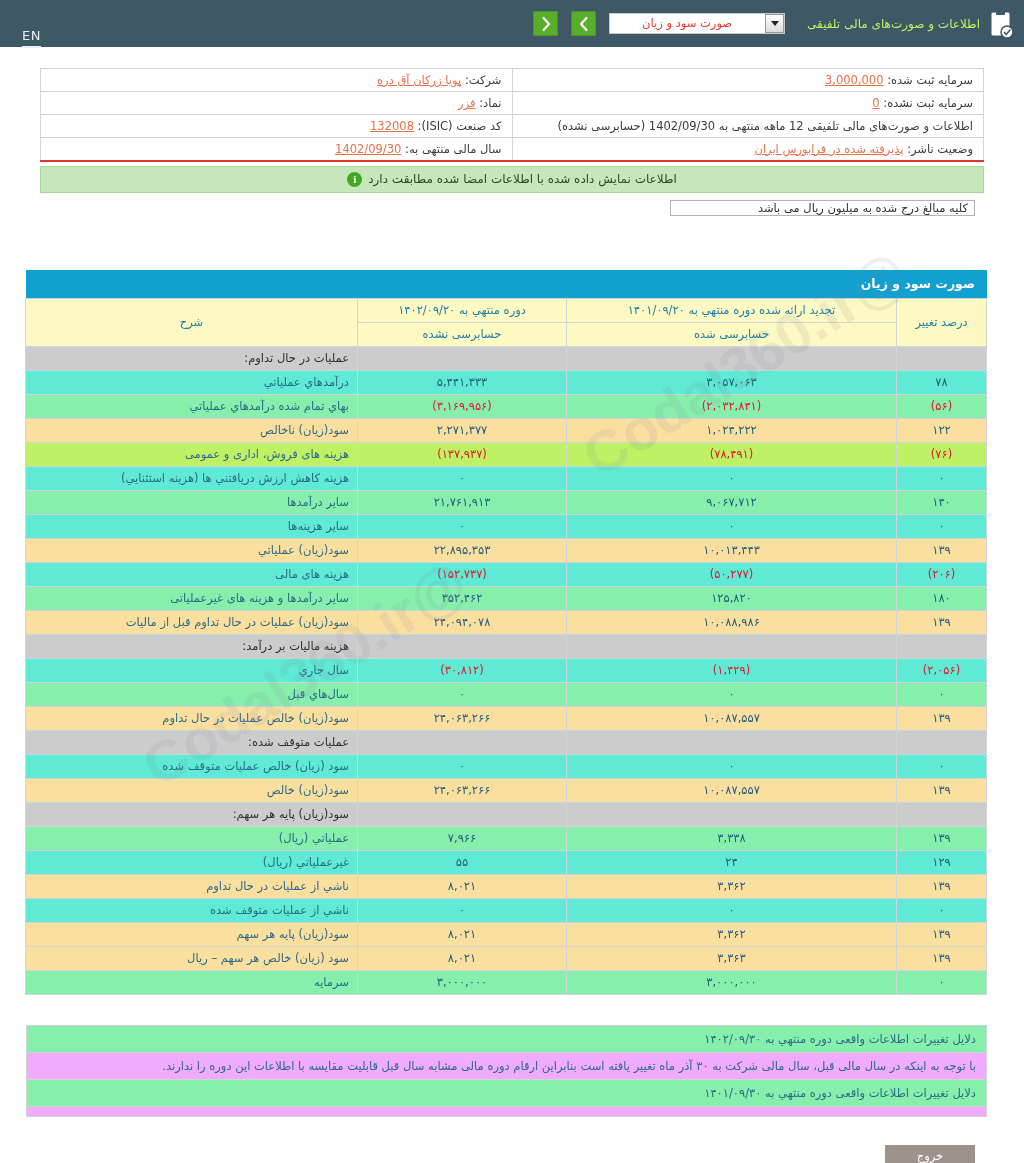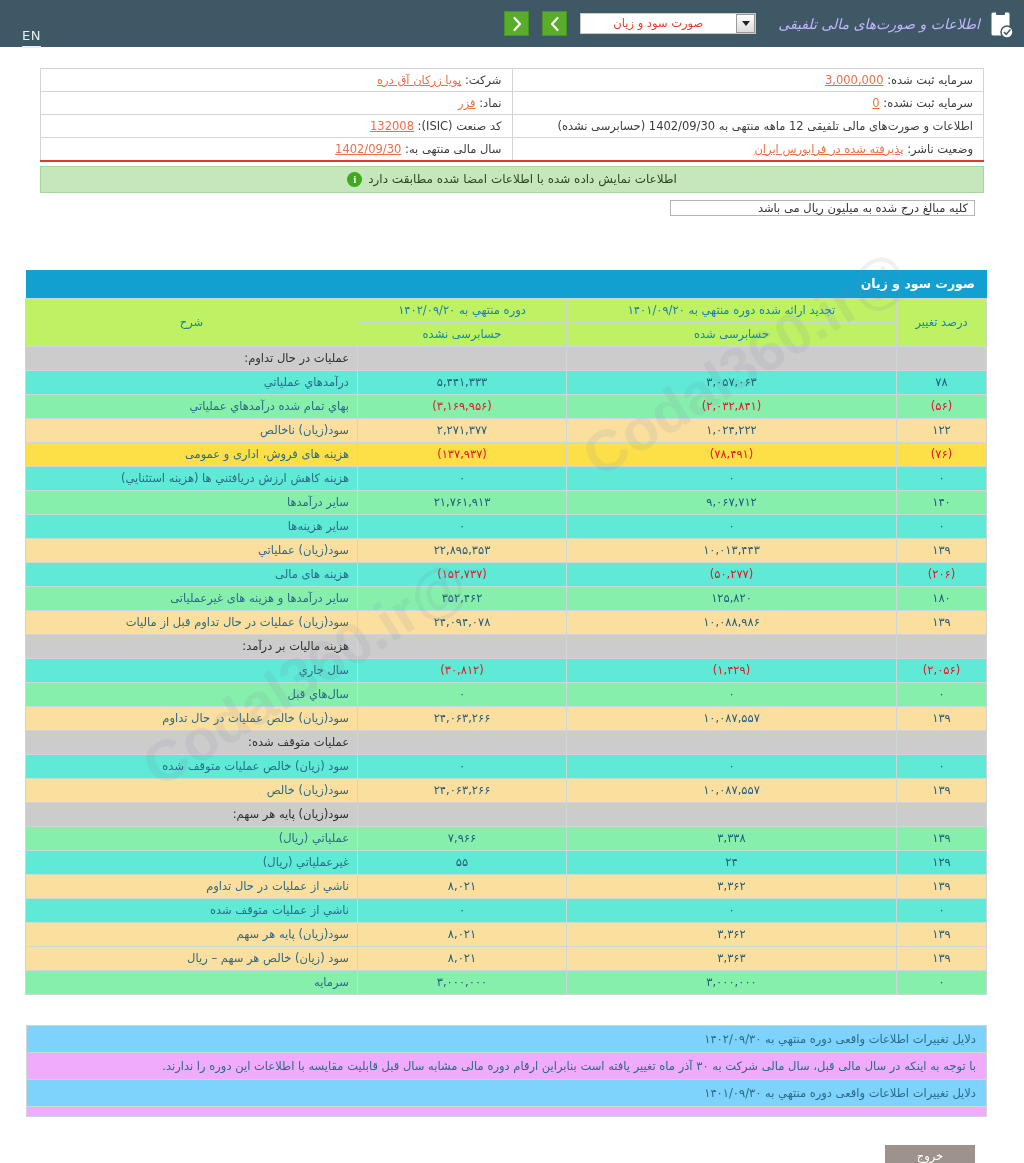--- a/index.html
+++ b/index.html
@@ -22,24 +22,23 @@
     direction: rtl;
   }
   .topbar-right {
     display: flex;
     align-items: center;
     gap: 8px;
     margin-right: 10px;
   }
   .clipboard-icon { width: 26px; height: 30px; position: relative; flex: 0 0 auto; }
   .topbar-title {
-    color: #c4b5fd;
-    font-size: 14px;
-    white-space: nowrap;
-    font-style: italic;
+    color: #bef264;
+    font-size: 12px;
+    white-space: nowrap;
   }
   .doc-select-wrap {
     display: flex;
     align-items: center;
     margin-right: 14px;
     background: #ffffff;
     border: 1px solid #c8c8c8;
     height: 21px;
     width: 176px;
     position: relative;
@@ -168,21 +167,21 @@
     table-layout: fixed;
     margin-right: -3px;
   }
   table.stmt th, table.stmt td {
     border: 1px solid #cfd6da;
     font-size: 11.5px;
     padding: 0 8px;
     height: 24px;
   }
   table.stmt th {
-    background: #bef264;
+    background: #fef9c3;
     color: #1c7fa8;
     font-weight: normal;
     text-align: center;
   }
   .th-desc { color: #1c7fa8; }
   .col-pct   { width: 90px; }
   .col-prior { width: 330px; }
   .col-cur   { width: 209px; }
   .col-desc  { width: 332px; }
 
@@ -202,34 +201,34 @@
 
   tr.section td {
     background: #cccccc !important;
     font-weight: normal;
     color: #2f2f2f;
     margin-left: 20px;
   }
   tr.rowblue td { background: #5eead4; }
   tr.rowgray td { background: #86efac; }
   tr.rowyellow td { background: #fbdf9f; }
-  tr.rowwhite td { background: #fde047; }
+  tr.rowwhite td { background: #bef264; }
 
   
   .notes { width: 961px; margin-top: 30px; margin-right: -3px; }
   .note-row {
     border: 1px solid #cfd6da;
     border-bottom: none;
     font-size: 11.5px;
     color: #2c6a8a;
     height: 27px;
     line-height: 27px;
     padding: 0 10px;
     text-align: right;
-    background: #7dd3fc;
+    background: #86efac;
     white-space: nowrap;
     overflow: hidden;
   }
   .note-row.blue { background: #f0abfc; }
   .note-row.last { border-bottom: 1px solid #cfd6da; height: 11px; }
 
   .exit-btn {
     width: 90px; height: 22px;
     background: #9d938c;
     color: #ffffff;

